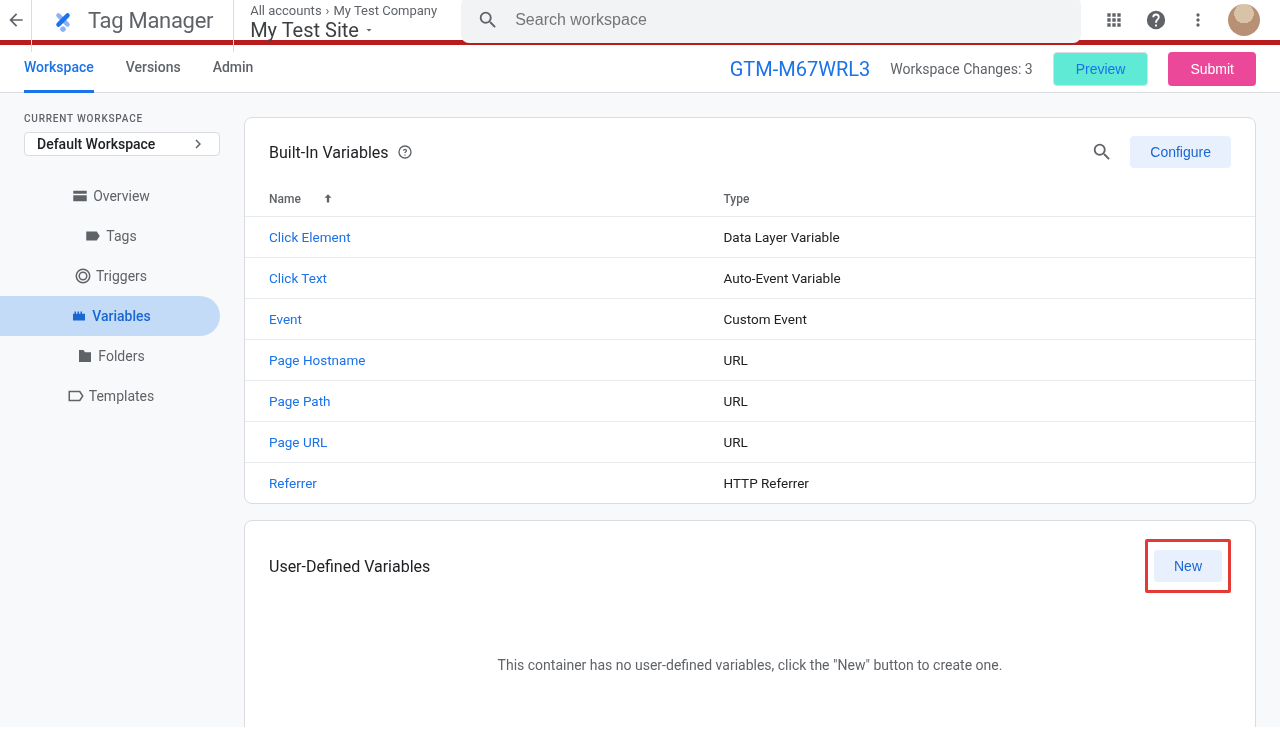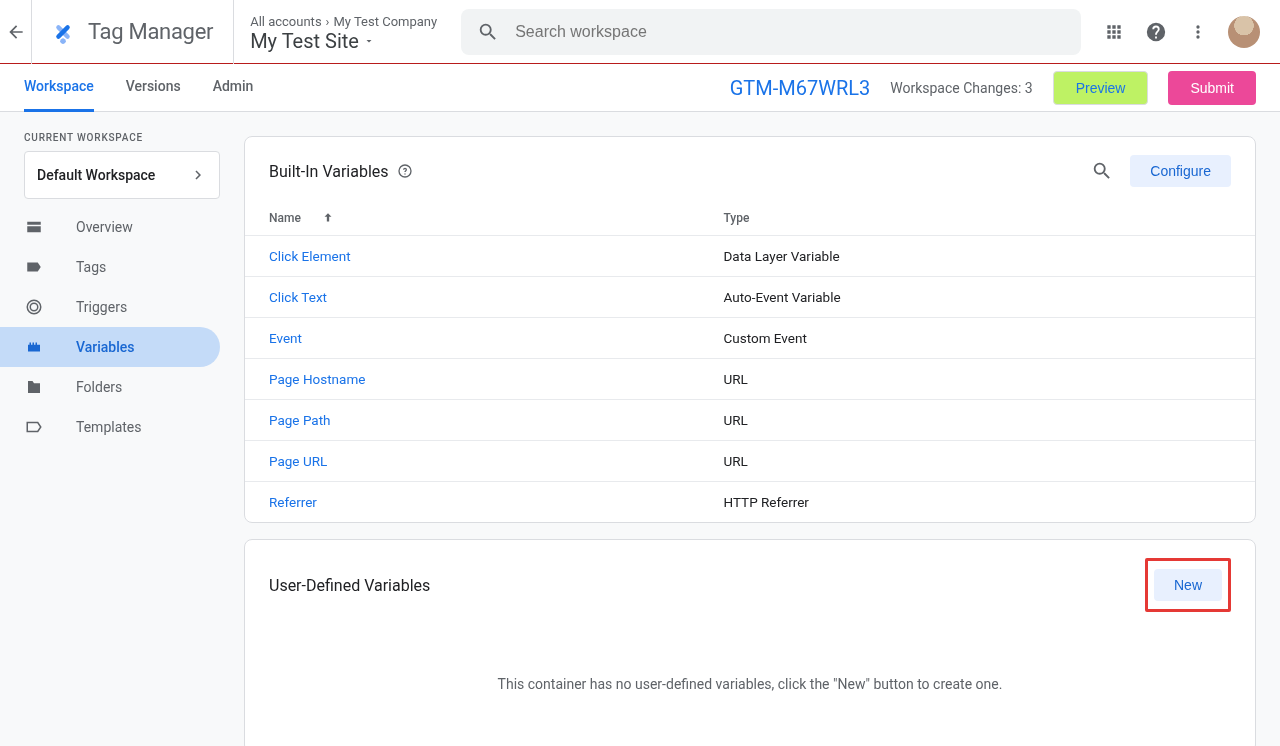--- a/index.html
+++ b/index.html
@@ -1,19 +1,19 @@
 <!DOCTYPE html>
 <html><head>
 <meta charset="utf-8">
 <style>
 * { box-sizing: border-box; margin: 0; padding: 0; }
 body { font-family: Roboto, "Helvetica Neue", Arial, sans-serif; font-size: 14px; color: #202124; background: #fff; width: 1280px; height: 746px; overflow: hidden; }
 
 
-.top-header { display: flex; align-items: center; height: 64px; border-bottom: 1px solid #b91c1c; padding: 0 8px 0 0; }
+.top-header { display: flex; align-items: center; height: 45px; border-bottom: 5px solid #b91c1c; padding: 0 8px 0 0; }
 .back-btn { width: 32px; height: 64px; display: flex; align-items: center; justify-content: center; cursor: pointer; border-right: 1px solid #dadce0;}
 .logo-area { display: flex; align-items: center; padding: 0 20px 0 18px; border-right: 1px solid #dadce0; height: 64px; }
 .logo-icon { width: 26px; height: 26px; margin-right: 12px; }
 .logo-text { font-size: 22px; color: #5f6368; font-weight: 400; letter-spacing: -0.3px;}
 .crumb-site { padding: 4px 16px 0 16px; display: flex; flex-direction: column; justify-content: center; }
 .crumb-row { display: flex; align-items: center; font-size: 13px; color: #5f6368; gap: 4px; }
 .crumb-row .chev { color: #5f6368; }
 .site-row { display: flex; align-items: center; gap: 4px; font-size: 20px; color: #3c4043; }
 .search-box { flex: 1; max-width: 620px; height: 46px; background: #f1f3f4; border-radius: 8px; display: flex; align-items: center; padding: 0 16px; margin-left: 8px; }
 .search-box input { border: none; background: transparent; outline: none; font-size: 16px; color: #5f6368; flex: 1; margin-left: 16px; }
@@ -22,29 +22,29 @@
 .avatar { width: 32px; height: 32px; border-radius: 50%; background: radial-gradient(circle at 50% 30%, #d9c3a8 0%, #d9c3a8 35%, #b89075 36%, #b89075 100%);  }
 
 
 .tabs-bar { display: flex; align-items: center; height: 48px; border-bottom: 1px solid #dadce0; padding: 0 24px; background: #fff; box-shadow: 0 1px 2px rgba(60,64,67,0.08);}
 .tabs-left { display: flex; gap: 32px; }
 .tab { font-size: 14px; color: #5f6368; cursor: pointer; height: 48px; display: flex; align-items: center; border-bottom: 3px solid transparent; font-weight: 500;}
 .tab.active { color: #1a73e8; border-bottom-color: #1a73e8; }
 .tabs-right { margin-left: auto; display: flex; align-items: center; gap: 20px; }
 .container-id { color: #1a73e8; font-size: 20px; cursor: pointer; }
 .changes { font-size: 14px; color: #5f6368; }
-.preview-btn { border: 1px solid #dadce0; background: #bef264; color: #1a73e8; padding: 8px 22px; border-radius: 4px; font-size: 14px; font-weight: 500; cursor: pointer; }
+.preview-btn { border: 1px solid #dadce0; background: #5eead4; color: #1a73e8; padding: 8px 22px; border-radius: 4px; font-size: 14px; font-weight: 500; cursor: pointer; }
 .submit-btn { border: none; background: #ec4899; color: #fff; padding: 9px 22px; border-radius: 4px; font-size: 14px; font-weight: 500; cursor: pointer; }
 
 
 .body { display: flex; height: calc(746px - 64px - 48px); background: #f8f9fa; }
 .sidebar { width: 244px; padding-top: 20px; }
 .cw-label { font-size: 10px; color: #5f6368; font-weight: 500; letter-spacing: 0.8px; padding: 0 24px 8px; }
-.ws-select { margin: 0 24px 8px; border: 1px solid #dadce0; border-radius: 4px; height: 48px; display: flex; align-items: center; justify-content: space-between; padding: 0 12px; background: #fff; cursor: pointer; font-size: 14px; font-weight: 500; color: #202124;}
-.nav-item { display: flex; align-items: center; height: 40px; padding: 0 24px; gap: 32px; cursor: pointer; color: #5f6368; font-size: 14px; border-radius: 0 20px 20px 0; margin-right: 24px; }
+.ws-select { margin: 0 24px 20px; border: 1px solid #dadce0; border-radius: 4px; height: 24px; display: flex; align-items: center; justify-content: space-between; padding: 0 12px; background: #fff; cursor: pointer; font-size: 14px; font-weight: 500; color: #202124;}
+.nav-item { display: flex; align-items: center; height: 40px; padding: 0 24px; gap: 3px; cursor: pointer; color: #5f6368; font-size: 14px; border-radius: 0 20px 20px 0; margin-right: 24px; justify-content: center; }
 .nav-item.active { background: #c4dbf8; color: #1967d2; font-weight: 500;}
 .nav-item .nicon { width: 20px; display: flex; justify-content: center; color: #5f6368;}
 .nav-item.active .nicon { color: #1967d2; }
 
 
 .main { flex: 1; padding: 24px 24px 24px 0; overflow: auto;}
 .card { background: #fff; border: 1px solid #dadce0; border-radius: 8px; margin-bottom: 16px; }
 .card-header { display: flex; align-items: center; padding: 18px 24px 14px; }
 .card-title { font-size: 16px; color: #202124; display: flex; align-items: center; gap: 8px; }
 .card-header .spacer { flex: 1; }

